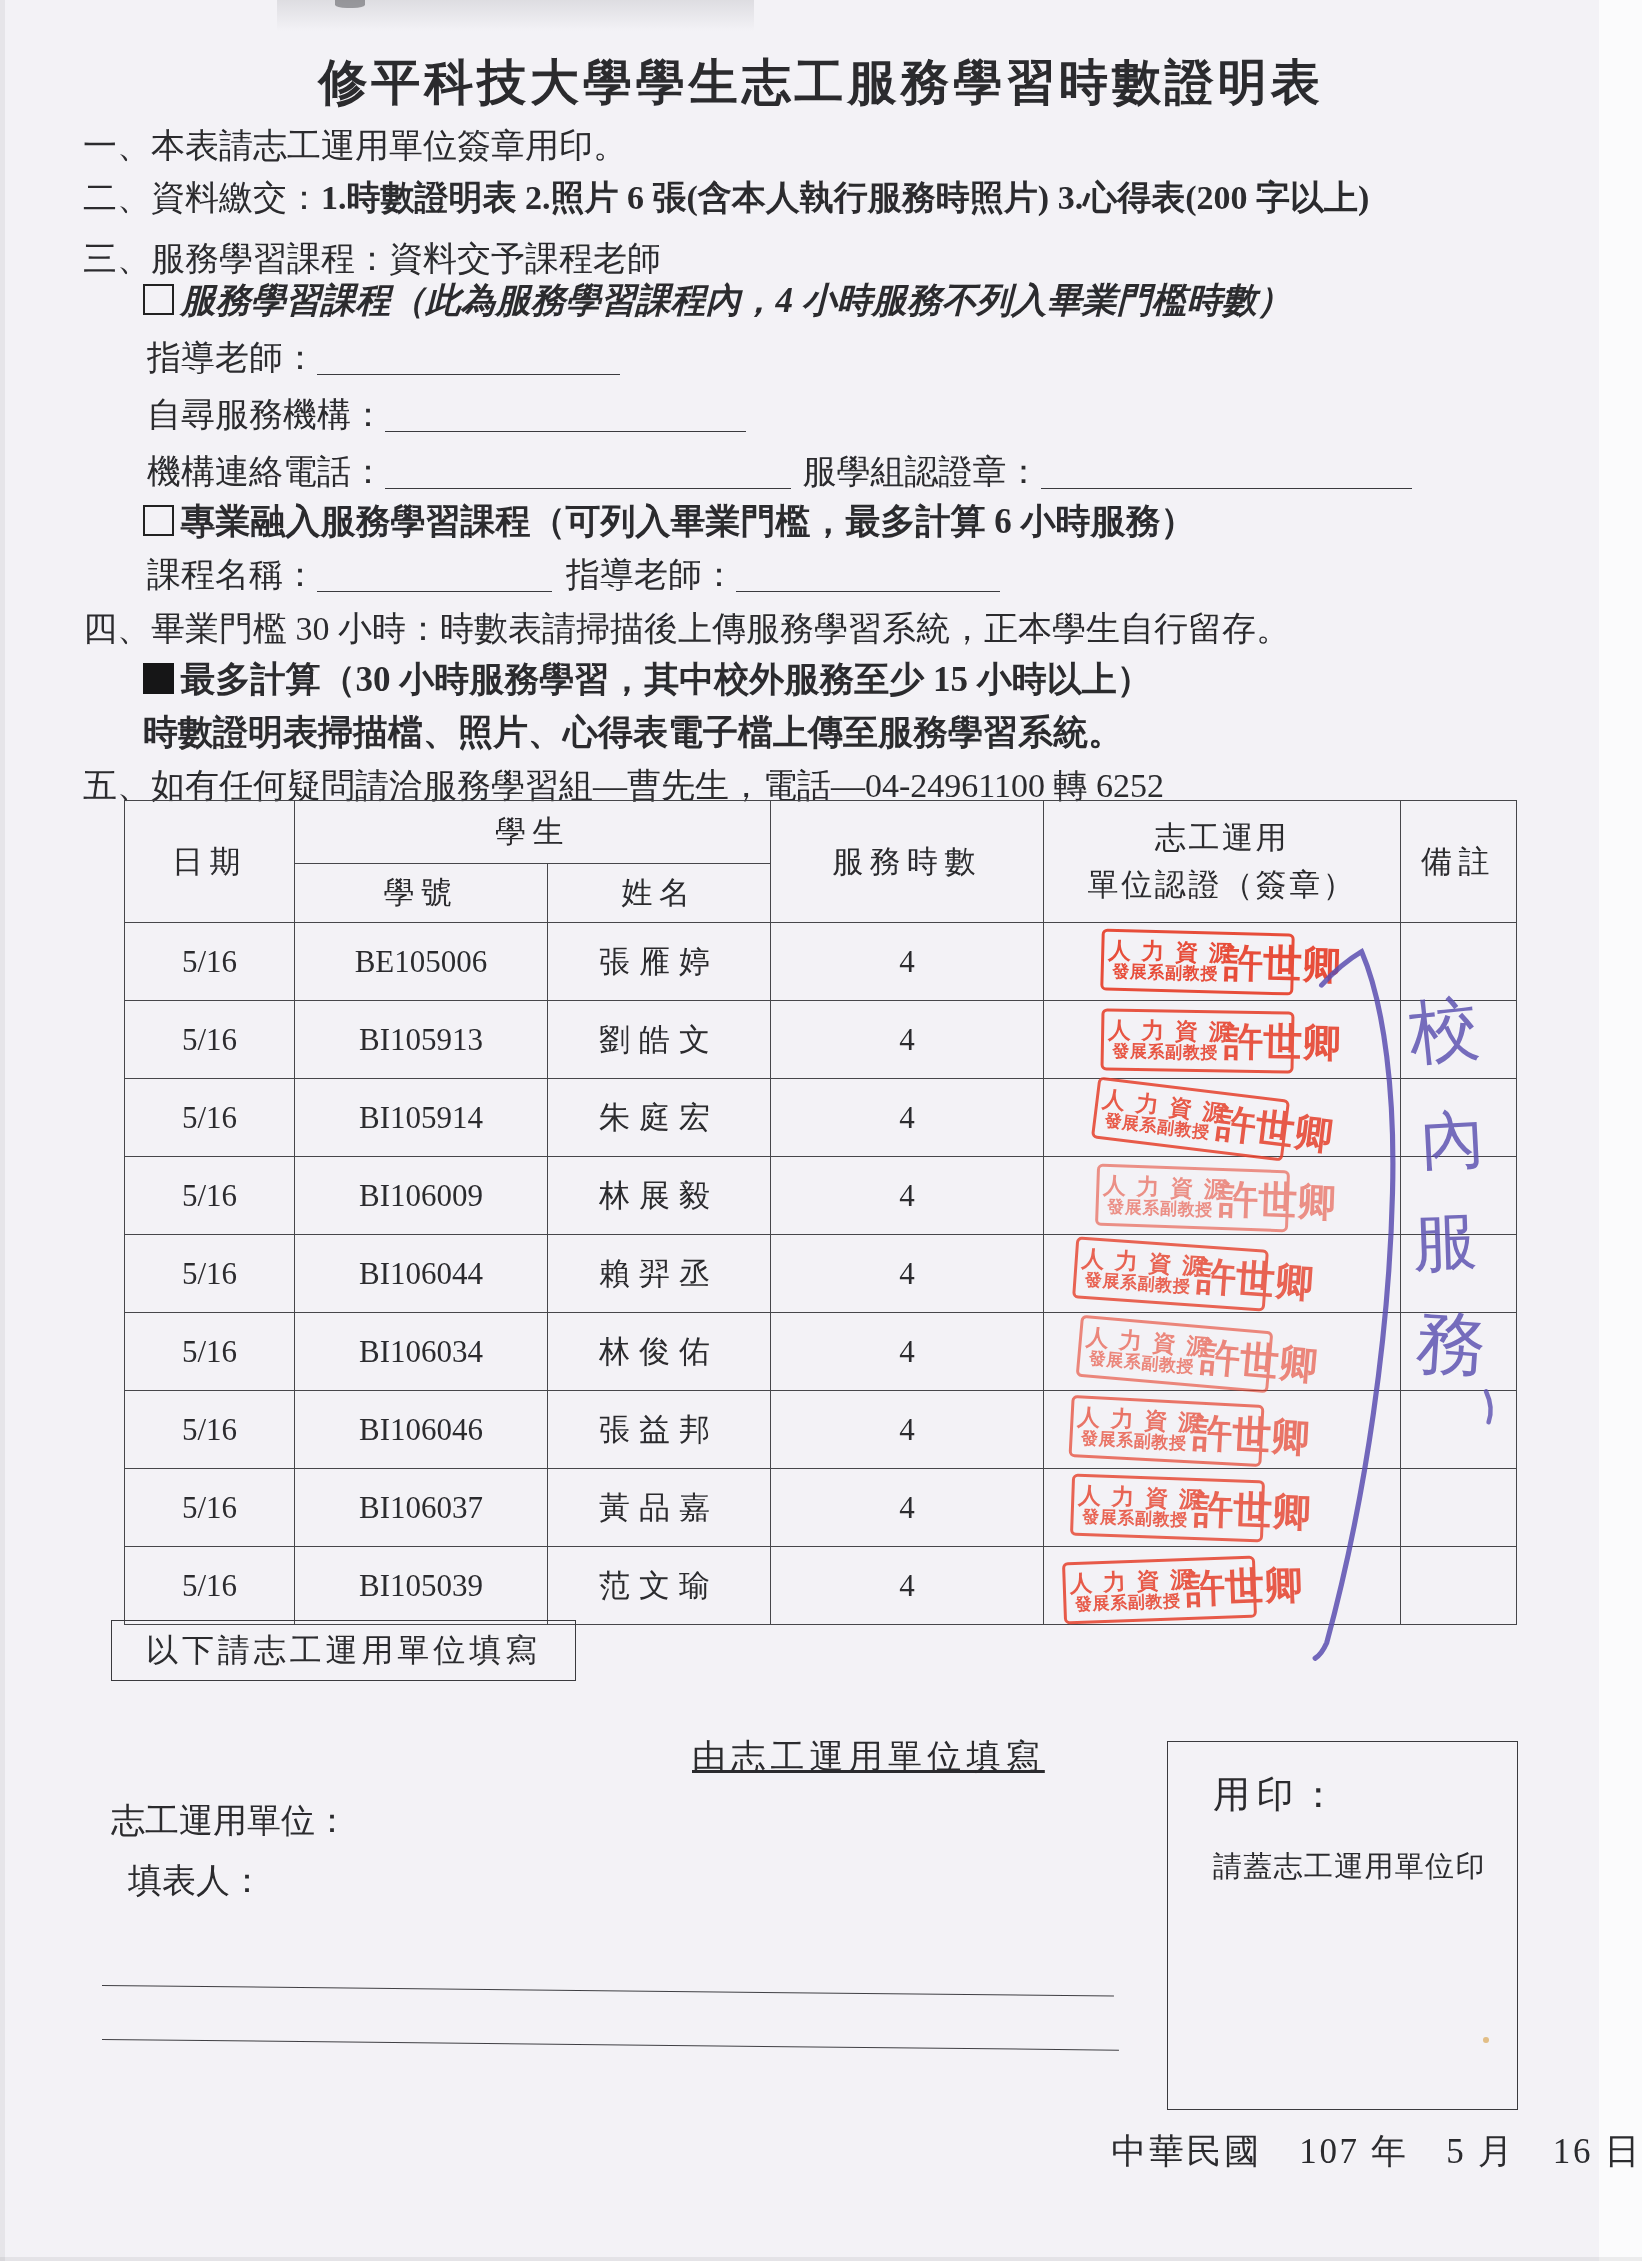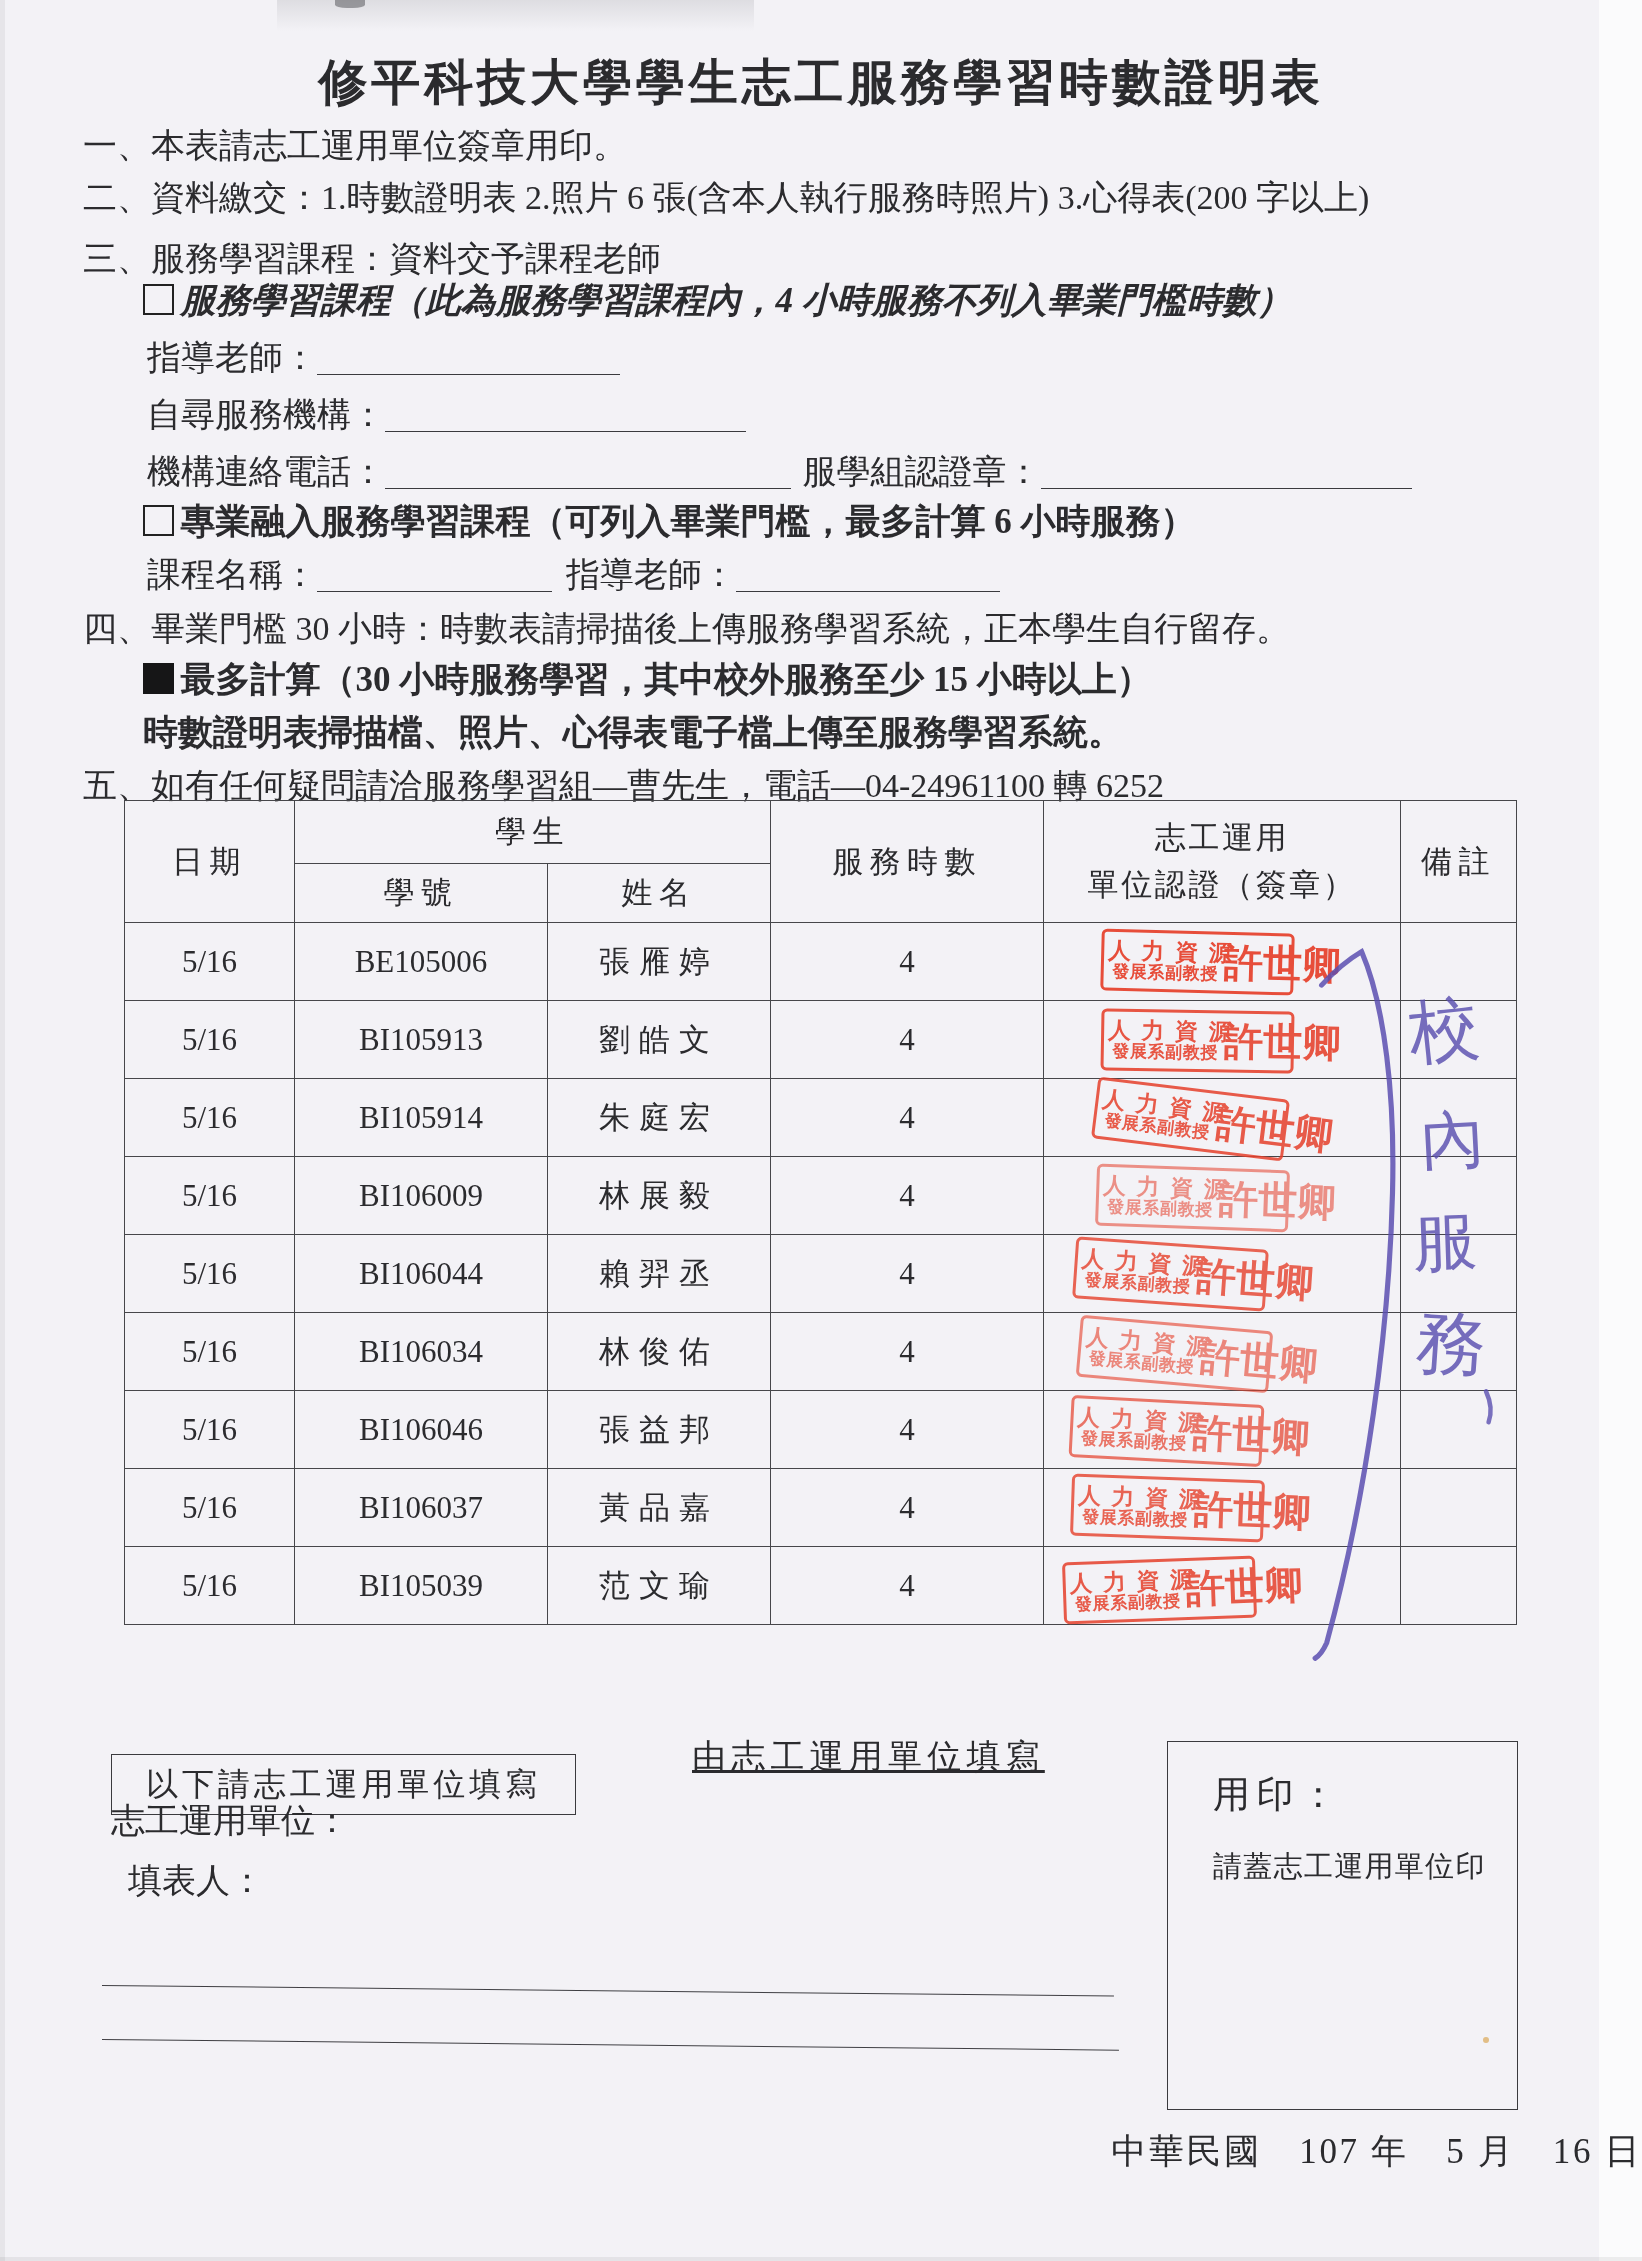--- a/index.html
+++ b/index.html
@@ -17,21 +17,21 @@
   .art-left-shadow{position:absolute;left:0;top:0;width:5.2px;height:100%;background:rgba(0,0,0,.05);}
   .art-bottom-shadow{position:absolute;left:0;bottom:0;width:100%;height:3.9px;background:rgba(0,0,0,.06);}
   .art-dot{position:absolute;left:1483px;top:2037px;width:5.8px;height:5.8px;border-radius:50%;background:#d8a24a;opacity:.65;}
 
   .title{
     position:absolute;left:0;top:50px;width:100%;text-align:center;
     font-size:49px;font-weight:bold;letter-spacing:3.9px;
   }
   .line{position:absolute;font-size:34px;white-space:nowrap;}
   .num{display:inline-block;}
-  .bseg{font-weight:normal;}
+  .bseg{font-weight:bold;}
   .cbline{font-weight:bold;font-size:35px;}
   .checkbox{display:inline-block;width:27px;height:27px;border:2.6px solid #222;margin-right:6.4px;vertical-align:-2.6px;background:transparent;}
   .checkbox.filled{background:#161617;border-color:#161617;}
   .ul{display:inline-block;border-bottom:1.9px solid #3a3a3e;height:30px;vertical-align:-6.4px;}
 
   
   table.main{
     position:absolute;left:124px;top:800px;width:1393px;height:823px;
     border-collapse:collapse;table-layout:fixed;
   }
@@ -52,21 +52,21 @@
   .stamp .s-l1{font-size:22.6px;font-weight:bold;letter-spacing:11px;white-space:nowrap;}
   .stamp .s-l2{font-size:17px;font-weight:bold;letter-spacing:0.6px;white-space:nowrap;}
   .stamp .s-name{flex:1;font-size:39px;font-weight:bold;text-align:center;white-space:nowrap;}
 
   
   .hw{position:absolute;color:#5a4fb0;opacity:.82;font-size:70px;line-height:1;font-weight:normal;}
   svg.overlay{position:absolute;left:0;top:0;pointer-events:none;}
 
   
   .fillbox{
-    position:absolute;left:111px;top:1754px;width:463px;height:59px;
+    position:absolute;left:111px;top:1620px;width:463px;height:59px;
     border:1.9px solid #3a3a3e;display:flex;align-items:center;justify-content:center;
     font-size:32px;letter-spacing:3.9px;
   }
   .center-note{position:absolute;left:692px;top:1734px;font-size:34px;letter-spacing:5.2px;text-decoration:underline;}
   .sealbox{
     position:absolute;left:1167px;top:1741px;width:351px;height:369px;
     border:1.9px solid #3a3a3e;box-sizing:border-box;padding:28px 0 0 45px;
   }
   .seal-title{font-size:37px;letter-spacing:6.4px;}
   .seal-note{font-size:29px;margin-top:27px;letter-spacing:1.3px;}

